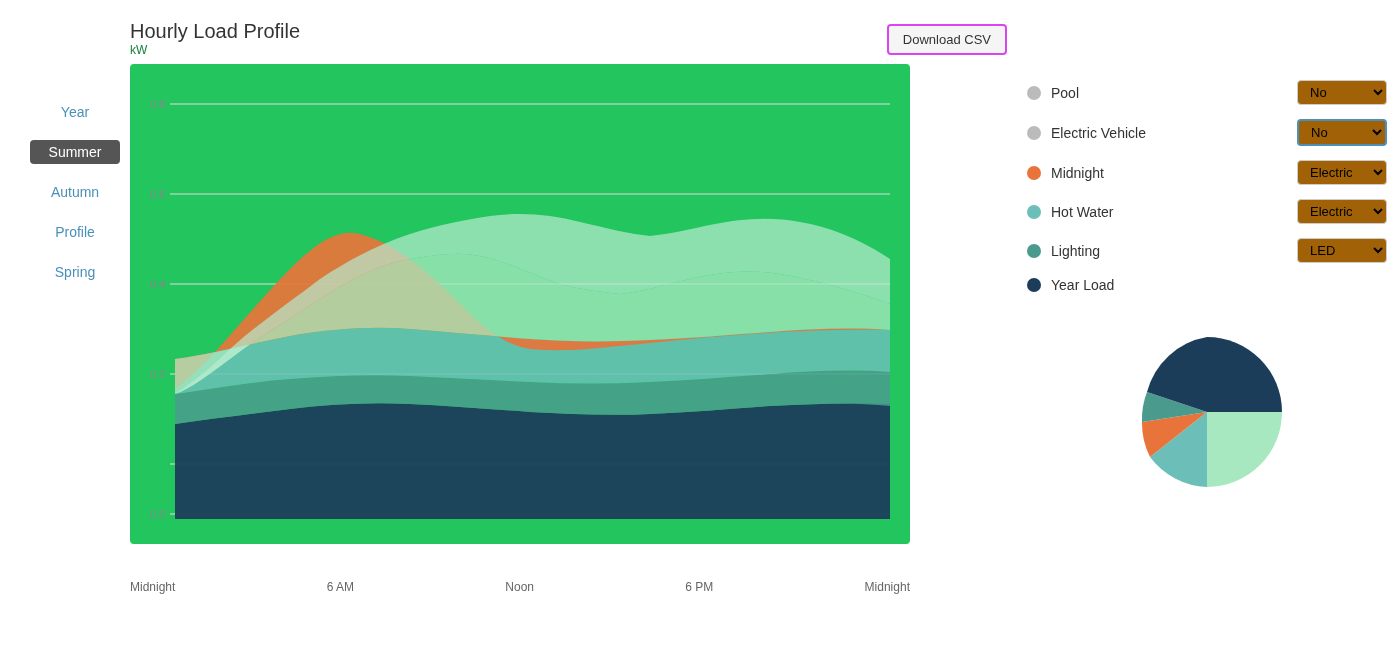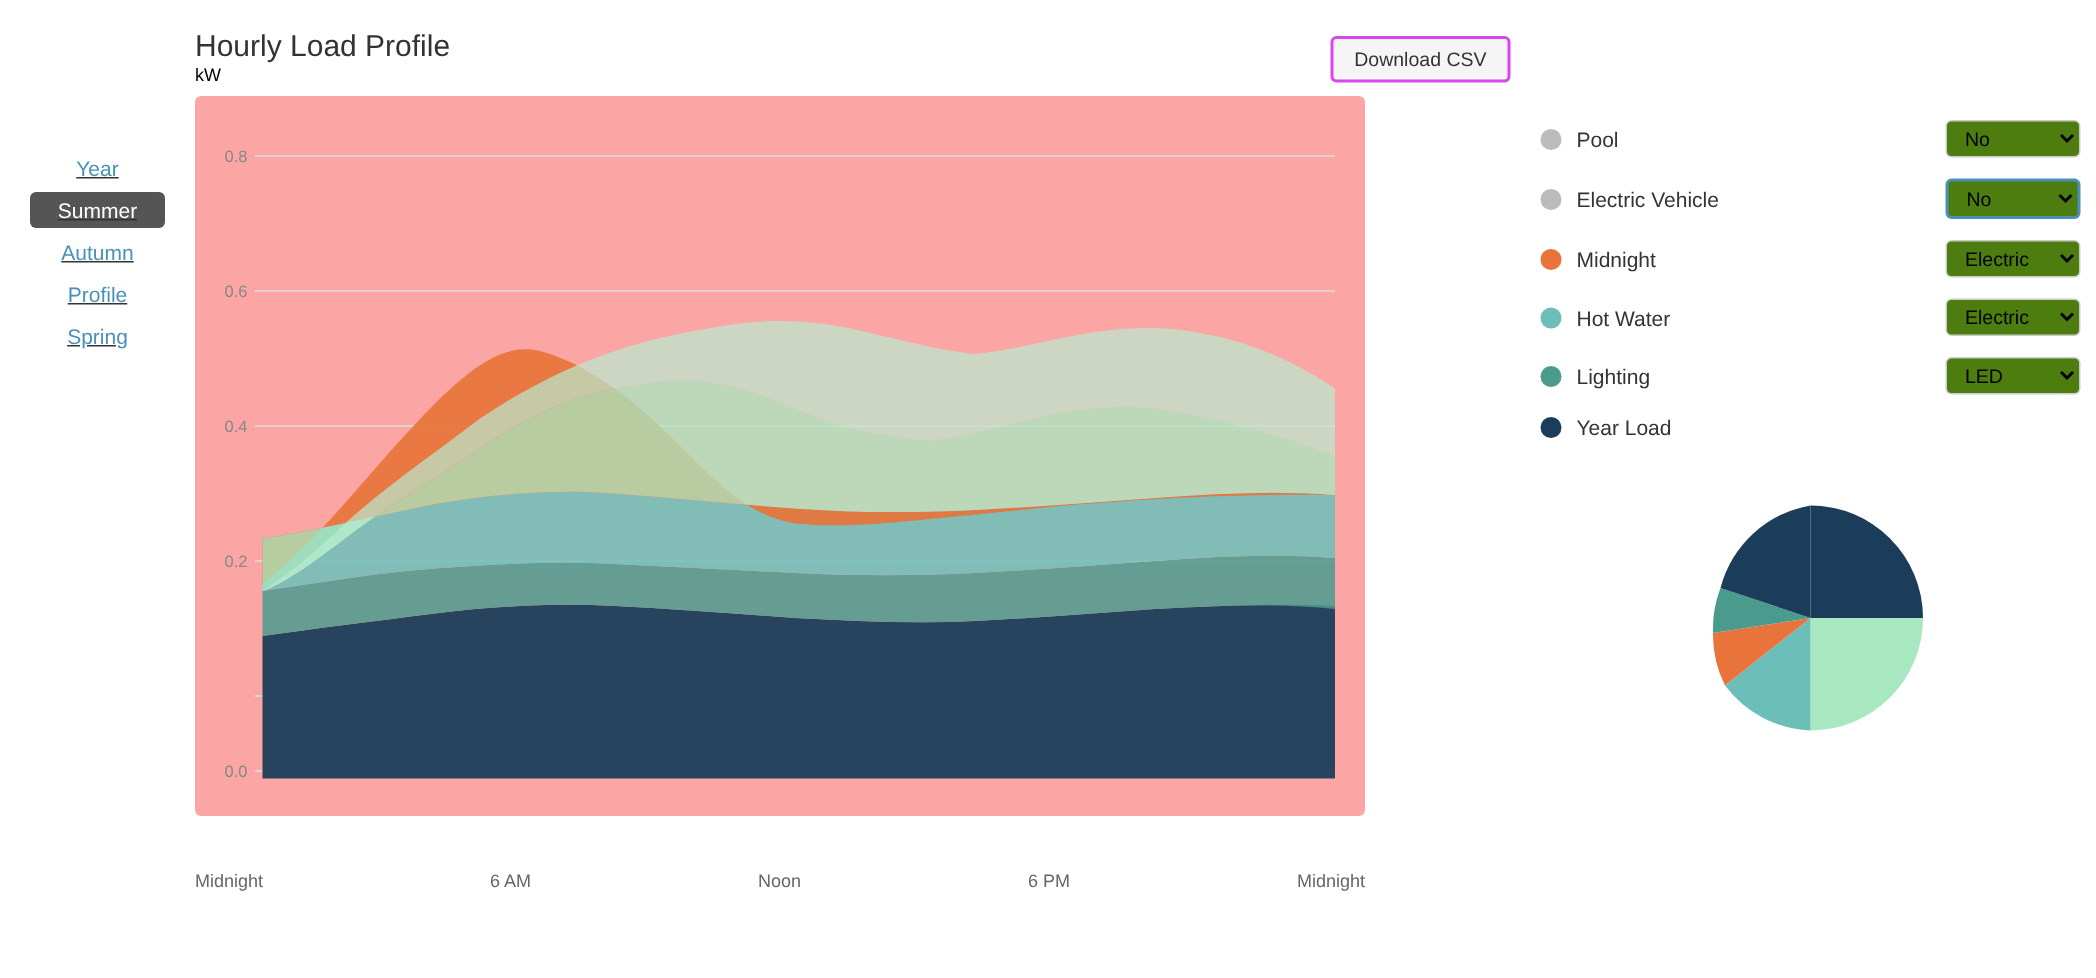--- a/index.html
+++ b/index.html
@@ -13,25 +13,24 @@
     .container {
       display: flex;
       padding: 20px 10px;
       width: 100%;
     }
     
     .sidebar {
       width: 120px;
       display: flex;
       flex-direction: column;
-      align-items: center;
+      align-items: flex-end;
       padding-right: 10px;
       padding-top: 80px;
-      gap: 4px;
-      text-decoration: underline;
+      gap: 16px;
     }
     .sidebar-item {
       font-size: 14px;
       color: #4a90b8;
       cursor: pointer;
       padding: 4px 8px;
       border-radius: 4px;
       text-align: center;
       width: 90px;
     }
@@ -60,30 +59,31 @@
       background: #f5f5f5;
       border: 2px solid #d946ef;
       border-radius: 4px;
       padding: 6px 14px;
       font-size: 13px;
       cursor: pointer;
       color: #333;
     }
     .kw-label {
       font-size: 12px;
-      color: #000000;
+      color: #15803d;
       margin-bottom: 2px;
     }
     .chart-container {
       position: relative;
       width: 780px;
       height: 480px;
-      background: #fca5a5;
+      background: #22c55e;
       border-radius: 4px;
       overflow: hidden;
+      font-style: italic;
     }
     .chart-svg {
       width: 100%;
       height: 100%;
     }
     .x-axis-labels {
       display: flex;
       justify-content: space-between;
       padding: 4px 0 0 0;
       width: 780px;
@@ -117,21 +117,21 @@
     .legend-label {
       flex: 1;
       font-size: 14px;
       color: #333;
     }
     .legend-select {
       border: 1px solid #ccc;
       border-radius: 4px;
       padding: 3px 8px;
       font-size: 13px;
-      background: #4d7c0f;
+      background: #a16207;
       cursor: pointer;
       min-width: 90px;
     }
     .legend-select.highlighted {
       border: 2px solid #4a90b8;
     }
     .pie-container {
       margin-top: 20px;
       display: flex;
       justify-content: center;

